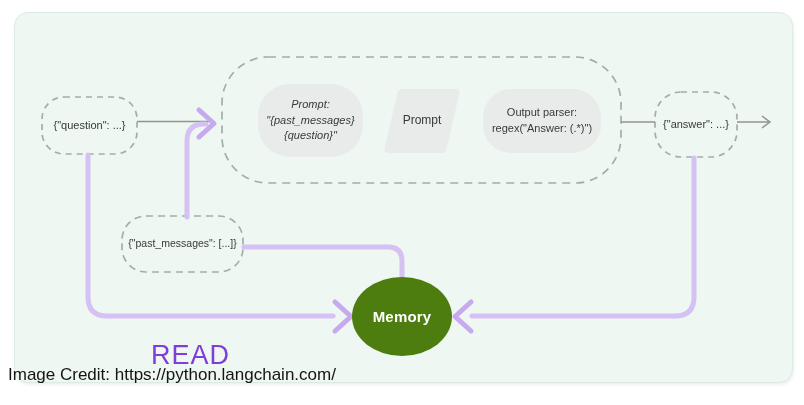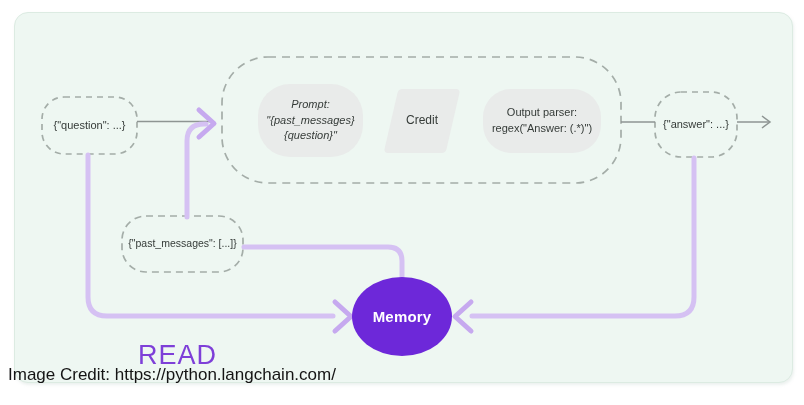--- a/index.html
+++ b/index.html
@@ -12,39 +12,39 @@
     position:absolute;left:14px;top:12px;width:777px;height:369px;
     background:#eef7f2;border:1px solid #dcebe2;border-radius:14px;
     box-shadow:1px 2px 3px rgba(180,200,190,.25);
   }
   .graybox{position:absolute;background:#e9ebea;z-index:1;}
   .box-prompt{left:258px;top:84px;width:105px;height:73px;border-radius:32px;}
   .box-model{left:391px;top:89px;width:62px;height:64px;border-radius:4px;transform:skewX(-13deg);}
   .box-parser{left:483px;top:89px;width:118px;height:64px;border-radius:28px;}
   .memory{
     position:absolute;left:352px;top:277px;width:100px;height:79px;
-    background:#6d28d9;border-radius:50%;z-index:4;
+    background:#4d7c0f;border-radius:50%;z-index:4;
     display:flex;align-items:center;justify-content:center;
   }
   .memory .mlabel{color:#ffffff;font-size:15px;font-weight:bold;letter-spacing:.2px;}
   svg.connectors{position:absolute;left:0;top:0;z-index:2;pointer-events:none;}
   .node-label{
     position:absolute;z-index:3;display:flex;align-items:center;justify-content:center;
     text-align:center;color:#353b38;font-size:11px;line-height:1.45;white-space:nowrap;
   }
   .prelabel{white-space:pre-line;}
   .lbl-question{left:42px;top:97px;width:95px;height:57px;}
   .lbl-prompt{left:258px;top:84px;width:105px;height:73px;font-style:italic;}
   .lbl-model{left:388px;top:89px;width:68px;height:64px;font-size:12px;}
   .lbl-parser{left:483px;top:89px;width:118px;height:64px;}
   .lbl-answer{left:655px;top:92px;width:82px;height:65px;}
   .lbl-past{left:122px;top:216px;width:121px;height:56px;font-size:10.5px;}
   .flow-word{
     position:absolute;z-index:3;color:#7e3fd8;font-size:27px;font-weight:500;
-    letter-spacing:1px;text-align:left;
+    letter-spacing:1px;text-align:right;
   }
   .word-read{left:138px;top:340px;width:92px;}
   .word-write{left:540px;top:341px;width:100px;}
   .caption{
     position:absolute;left:8px;top:365px;color:#141414;font-size:17px;z-index:3;
   }
   .dashed-node{fill:none;stroke:#a4ada8;stroke-width:1.7;}
   .grayline{fill:none;stroke:#8e9593;stroke-width:1.5;}
   .purpleline{fill:none;stroke:#d5c1f3;stroke-width:5;stroke-linecap:round;}
   .purplehead{fill:none;stroke:#c6a9ef;stroke-width:5;stroke-linecap:round;stroke-linejoin:round;}
@@ -81,21 +81,21 @@
     <path class="purpleline" d="M244,247 H388 Q402,247 402,261 V280"></path>
 
     <path class="purpleline" d="M694,158 V297 Q694,316 675,316 H472"></path>
     <path class="purplehead" d="M471,302 L455,316.5 L471,331"></path>
   </svg>
 
   <div class="node-label lbl-question">{"question": ...}</div>
   <div class="node-label lbl-prompt prelabel">Prompt:
 "{past_messages}
 {question}"</div>
-  <div class="node-label lbl-model">Credit</div>
+  <div class="node-label lbl-model">Prompt</div>
   <div class="node-label lbl-parser prelabel">Output parser:
 regex("Answer: (.*)")</div>
   <div class="node-label lbl-answer">{"answer": ...}</div>
   <div class="node-label lbl-past">{"past_messages": [...]}</div>
 
   <div class="memory">
     <span class="mlabel">Memory</span>
   </div>
 
   <div class="flow-word word-read">READ</div>

